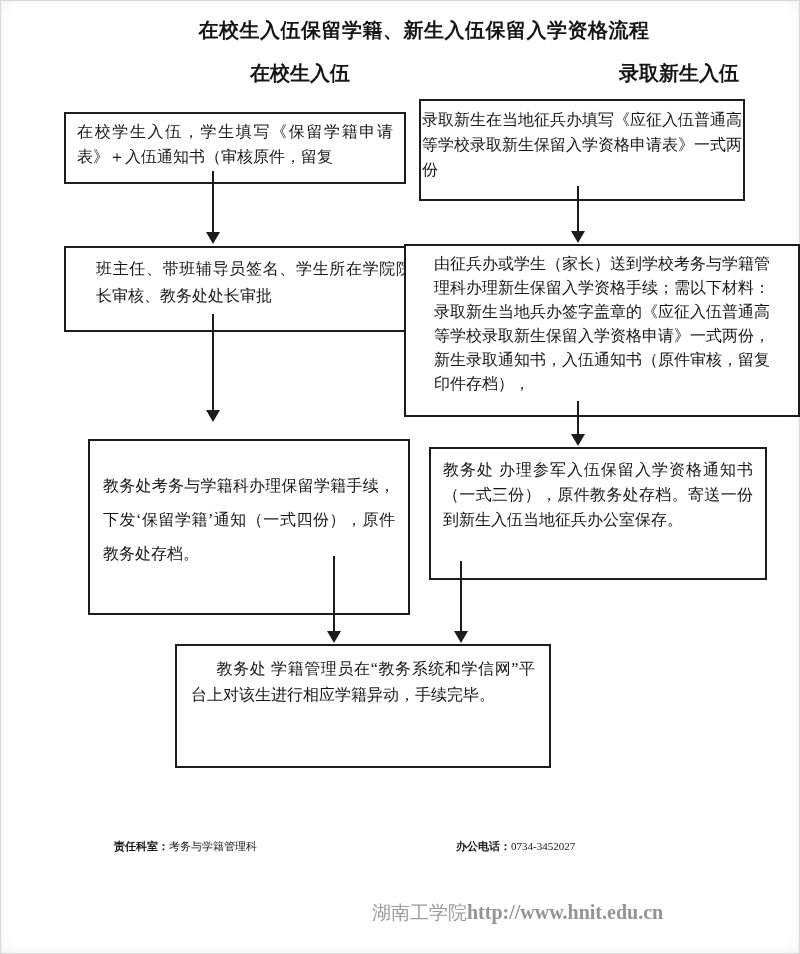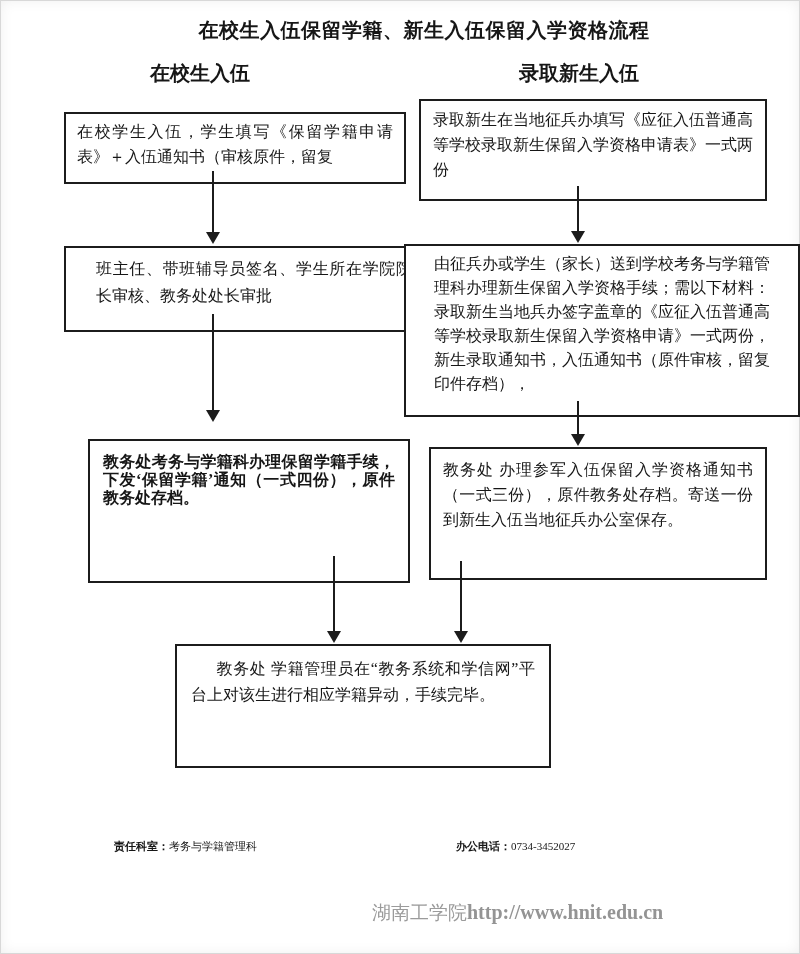--- a/index.html
+++ b/index.html
@@ -6,21 +6,21 @@
   body { background: #ececec; font-family: "Liberation Serif", "DejaVu Serif", serif; }
   .page {
     position: relative; width: 800px; height: 954px; margin: 0 auto;
     background: #ffffff; color: #161616; overflow: hidden;
     box-shadow: inset 0 0 0 1px #d8d8d8, inset 0 0 14px rgba(0,0,0,0.07);
   }
   .title {
     position: absolute; left: 0; top: 17px; width: 100%;
     text-align: center; font-size: 20px; font-weight: bold; letter-spacing: 0.5px; margin-left: 24px;
   }
-  .col-header { position: absolute; font-size: 20px; font-weight: bold; text-align: center; }
+  .col-header { position: absolute; font-size: 20px; font-weight: bold; text-align: right; }
   .box {
     position: absolute; border: 2px solid #1c1c1c; background: #fff;
     font-size: 16px; line-height: 26px; text-align: justify; overflow: hidden;
   }
   .box p { margin: 0; }
   .arrow { position: absolute; width: 14px; }
   .arrow::before {
     content: ""; position: absolute; left: 50%; top: 0; bottom: 9px;
     width: 2px; margin-left: -1px; background: #1c1c1c;
   }
@@ -46,25 +46,25 @@
   <div class="col-header" style="left:419px; top:60px; width:320px;">录取新生入伍</div>
 
   <div class="box" style="left:64px; top:112px; width:316px; height:58px; padding:5px 11px; line-height:25px;">
     <p>在校学生入伍，学生填写《保留学籍申请表》＋入伍通知书（审核原件，留复</p>
   </div>
 
   <div class="box" style="left:64px; top:246px; width:316px; height:68px; padding:7px 30px; line-height:27px;">
     <p>班主任、带班辅导员签名、学生所在学院院长审核、教务处处长审批</p>
   </div>
 
-  <div class="box" style="left:88px; top:439px; width:292px; height:116px; padding:12px 13px; line-height:18px;font-weight:bold;">
+  <div class="box" style="left:88px; top:439px; width:292px; height:116px; padding:28px 13px; line-height:34px;">
     <p>教务处考务与学籍科办理保留学籍手续，下发‘保留学籍’通知（一式四份），原件教务处存档。</p>
   </div>
 
-  <div class="box" style="left:419px; top:99px; width:320px; height:86px; padding:6px 12px; line-height:25px;">
+  <div class="box" style="left:419px; top:99px; width:320px; height:86px; padding:6px 1px; line-height:25px;">
     <p>录取新生在当地征兵办填写《应征入伍普通高等学校录取新生保留入学资格申请表》一式两份</p>
   </div>
 
   <div class="box" style="left:404px; top:244px; width:336px; height:157px; padding:6px 28px; line-height:24px;">
     <p>由征兵办或学生（家长）送到学校考务与学籍管理科办理新生保留入学资格手续；需以下材料：录取新生当地兵办签字盖章的《应征入伍普通高等学校录取新生保留入学资格申请》一式两份，新生录取通知书，入伍通知书（原件审核，留复印件存档），</p>
   </div>
 
   <div class="box" style="left:175px; top:644px; width:344px; height:100px; padding:10px 14px; line-height:26px;">
     <p style="text-indent:1.6em;">教务处 学籍管理员在“教务系统和学信网”平台上对该生进行相应学籍异动，手续完毕。</p>
   </div>

